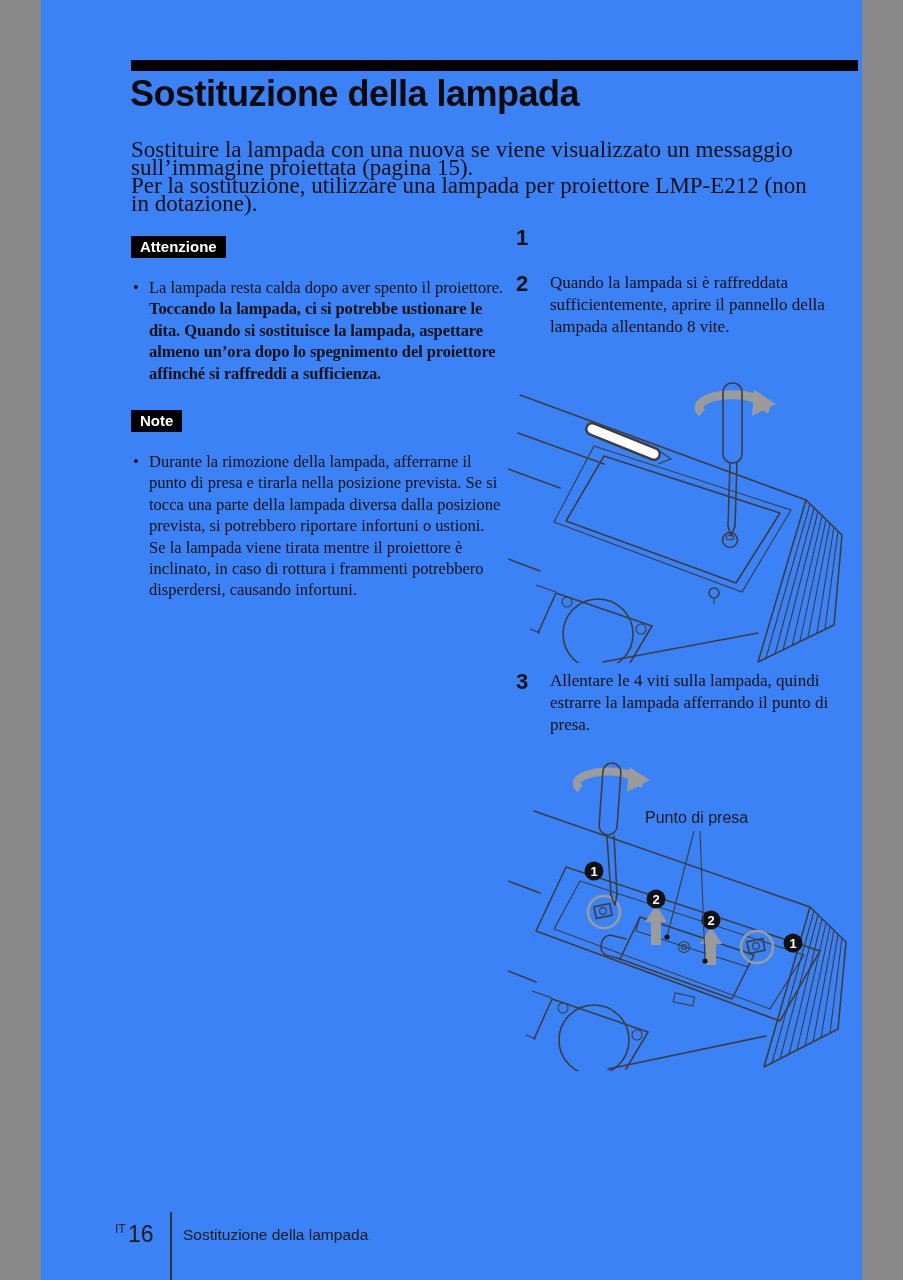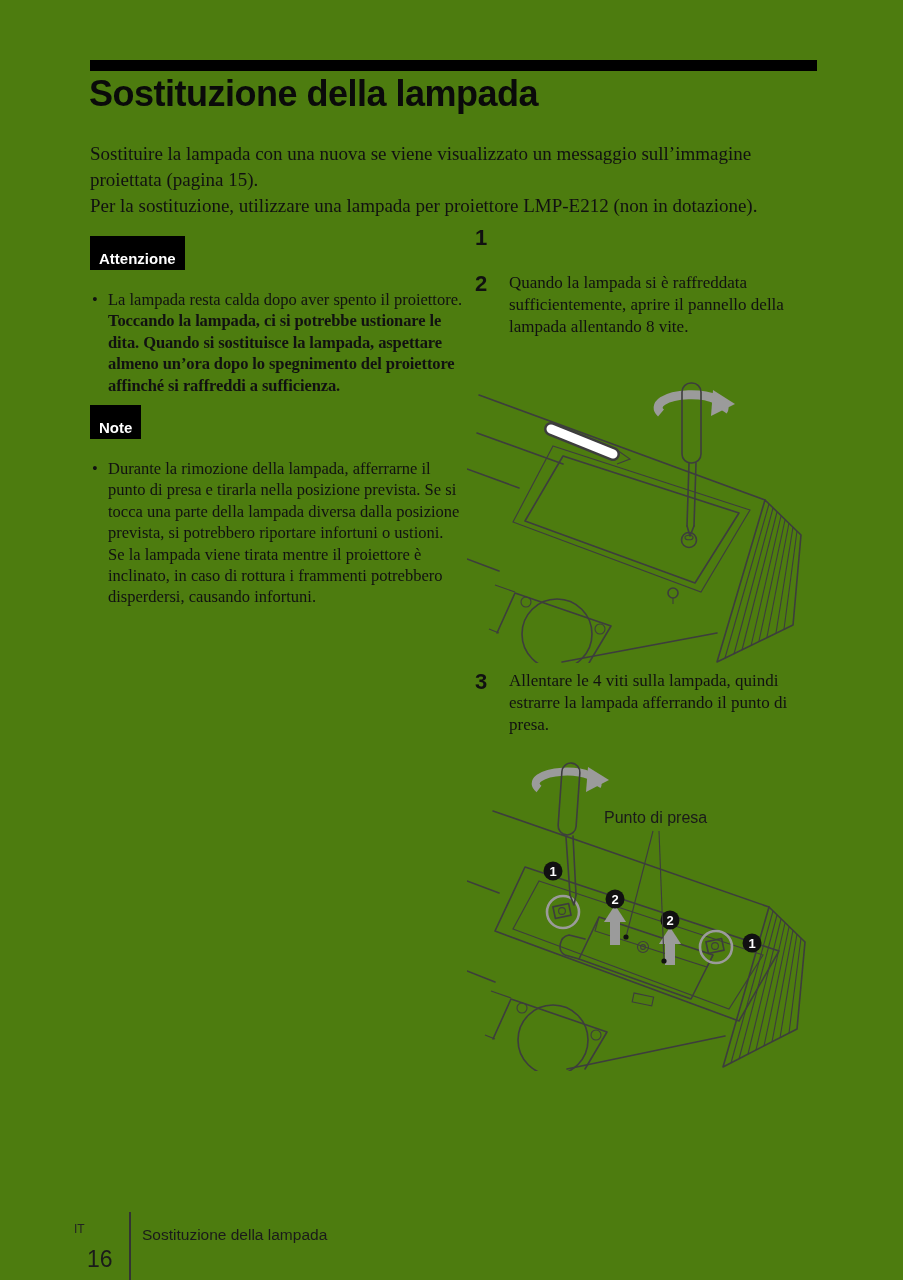--- a/index.html
+++ b/index.html
@@ -1,39 +1,39 @@
 <!DOCTYPE html>
 <html><head>
 <meta charset="utf-8">
 <style>
   * { margin:0; padding:0; box-sizing:border-box; }
   body { background:#888; font-family:"Liberation Serif", serif; }
   .page {
-    position:relative; width:903px; height:1280px; margin:0 auto;
-    background:#4d7c0f; color:#111; overflow:hidden;
+    position:relative; width:821px; height:1280px; margin:0 auto;
+    background:#3b82f6; color:#111; overflow:hidden;
   }
   
   .top-bar { position:absolute; left:90px; top:60px; width:727px; height:11px; background:#000; }
   .page-title {
     position:absolute; left:89px; top:73px; width:740px;
     font-family:"Liberation Sans", sans-serif; font-weight:bold;
     font-size:36px; letter-spacing:-0.5px; color:#0a0a0a;
   }
   
   .intro { position:absolute; left:90px; top:141px; width:697px;
-    font-size:19px; line-height:26px; }
+    font-size:23px; line-height:18px; }
   
   .col-left { position:absolute; left:90px; top:236px; width:374px; }
   .col-right { position:absolute; left:475px; top:226px; width:400px; }
   .badge {
     display:inline-block; background:#000; color:#fff;
     font-family:"Liberation Sans", sans-serif; font-weight:bold;
-    font-size:15px; padding:14px 9px 3px 9px;
-  }
-  .badge-note { margin-top:8px; }
+    font-size:15px; padding:2px 9px 3px 9px;
+  }
+  .badge-note { margin-top:25px; }
   .bullets { margin-top:19px; }
   .bullet {
     position:relative; padding-left:18px;
     font-size:16.5px; line-height:21.4px; margin-bottom:1px;
   }
   .bullet::before { content:"\2022"; position:absolute; left:2px; top:0; }
   .bullet b { letter-spacing:-0.1px; }
   
   .step { display:flex; margin-bottom:23px; }
   .step-num {
@@ -47,21 +47,21 @@
   .fig2 { margin-top:1px; }
   .diagram-line { stroke:#3d3d3d; stroke-width:1.6; fill:none; stroke-linecap:round; stroke-linejoin:round; }
   .diagram-thin { stroke:#3d3d3d; stroke-width:1.1; fill:none; }
   .diagram-gray { stroke:#9b9b9b; fill:none; }
   .disc { fill:#111; }
   .disc-num { font-family:"Liberation Sans", sans-serif; font-weight:bold; font-size:13px; fill:#fff; text-anchor:middle; }
   .fig-label { font-family:"Liberation Sans", sans-serif; font-size:16px; fill:#1a1a1a; }
   
   .footer-lang { position:absolute; left:74px; top:1222px;
     font-family:"Liberation Sans", sans-serif; font-size:12px; color:#222; }
-  .footer-page { position:absolute; left:87px; top:1246px;
+  .footer-page { position:absolute; left:87px; top:1221px;
     font-family:"Liberation Sans", sans-serif; font-size:23px; color:#1a1a1a; }
   .footer-rule { position:absolute; left:129px; top:1212px; width:2px; height:68px; background:#333; }
   .footer-section { position:absolute; left:142px; top:1226px;
     font-family:"Liberation Sans", sans-serif; font-size:15.5px; color:#1a1a1a; }
   
   .watermark {
     position:absolute; left:637px; top:1146px; width:266px;
     color:#e9e9e9; font-family:"Liberation Sans", sans-serif; font-weight:bold;
     line-height:1; user-select:none;
   }

